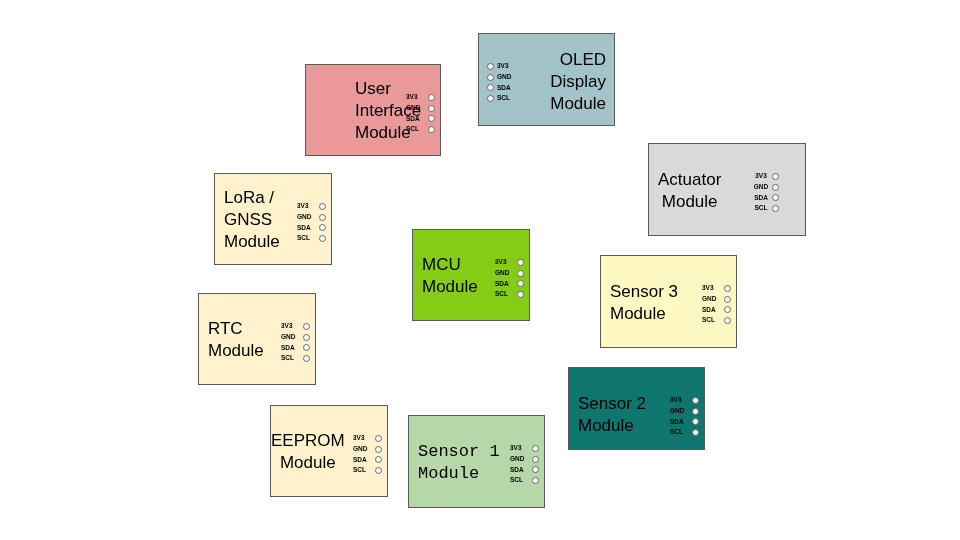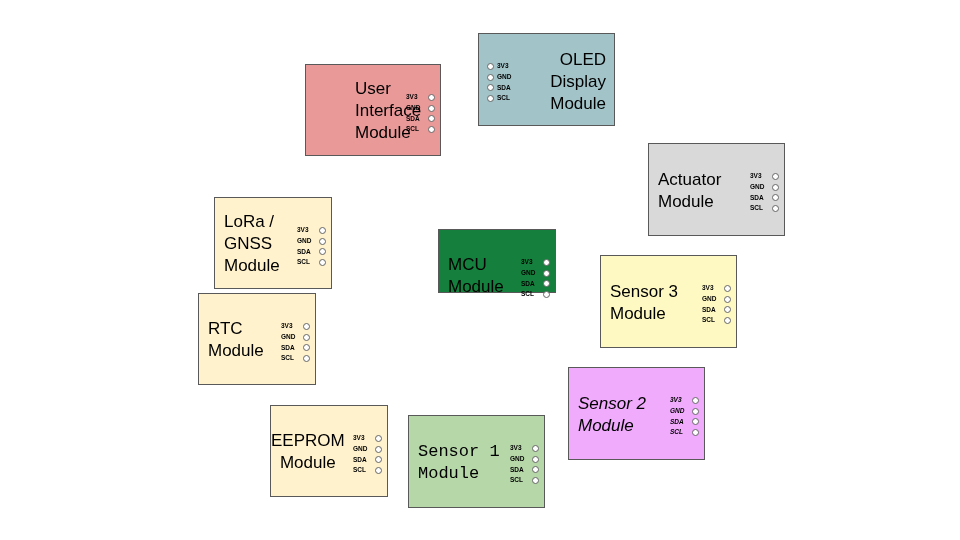--- a/index.html
+++ b/index.html
@@ -58,21 +58,21 @@
         <div class="pin">
           <span class="pin-dot"></span>
           <span class="pin-label">SDA</span>
         </div>
         <div class="pin">
           <span class="pin-dot"></span>
           <span class="pin-label">SCL</span>
         </div>
       </div>
     </div>
-    <div class="module" style="left: 648px; top: 143px; width: 137px; height: 93px; background: rgb(217, 217, 217);">
+    <div class="module" style="left: 648px; top: 143px; width: 158px; height: 93px; background: rgb(217, 217, 217); text-align: center;">
       <div class="title" style="top: 25px; left: 9px;">Actuator
 Module</div>
       <div class="pins right" style="left: 101px; top: 27px;">
         <div class="pin">
           <span class="pin-label">3V3</span>
           <span class="pin-dot"></span>
         </div>
         <div class="pin">
           <span class="pin-label">GND</span>
           <span class="pin-dot"></span>
@@ -80,21 +80,21 @@
         <div class="pin">
           <span class="pin-label">SDA</span>
           <span class="pin-dot"></span>
         </div>
         <div class="pin">
           <span class="pin-label">SCL</span>
           <span class="pin-dot"></span>
         </div>
       </div>
     </div>
-    <div class="module" style="left: 214px; top: 173px; width: 118px; height: 92px; background: rgb(255, 242, 204); margin-top: 24px;">
+    <div class="module" style="left: 214px; top: 173px; width: 118px; height: 92px; background: rgb(255, 242, 204);">
       <div class="title" style="top: 13px; left: 9px;">LoRa /
 GNSS
 Module</div>
       <div class="pins right" style="left: 82px; top: 27px;">
         <div class="pin">
           <span class="pin-label">3V3</span>
           <span class="pin-dot"></span>
         </div>
         <div class="pin">
           <span class="pin-label">GND</span>
@@ -103,21 +103,21 @@
         <div class="pin">
           <span class="pin-label">SDA</span>
           <span class="pin-dot"></span>
         </div>
         <div class="pin">
           <span class="pin-label">SCL</span>
           <span class="pin-dot"></span>
         </div>
       </div>
     </div>
-    <div class="module" style="left: 438px; top: 229px; width: 118px; height: 64px; background: #15803d;">
+    <div class="module" style="left: 412px; top: 229px; width: 118px; height: 92px; background: #84cc16;">
       <div class="title" style="top: 24px; left: 9px;">MCU
 Module</div>
       <div class="pins right" style="left: 82px; top: 27px;">
         <div class="pin">
           <span class="pin-label">3V3</span>
           <span class="pin-dot"></span>
         </div>
         <div class="pin">
           <span class="pin-label">GND</span>
           <span class="pin-dot"></span>
@@ -213,21 +213,21 @@
         <div class="pin">
           <span class="pin-label">SDA</span>
           <span class="pin-dot"></span>
         </div>
         <div class="pin">
           <span class="pin-label">SCL</span>
           <span class="pin-dot"></span>
         </div>
       </div>
     </div>
-    <div class="module" style="left: 568px; top: 367px; width: 137px; height: 93px; background: #f0abfc; font-style: italic;">
+    <div class="module" style="left: 568px; top: 367px; width: 137px; height: 83px; background: #0f766e;">
       <div class="title" style="top: 25px; left: 9px;">Sensor 2
 Module</div>
       <div class="pins right" style="left: 101px; top: 27px;">
         <div class="pin">
           <span class="pin-label">3V3</span>
           <span class="pin-dot"></span>
         </div>
         <div class="pin">
           <span class="pin-label">GND</span>
           <span class="pin-dot"></span>

